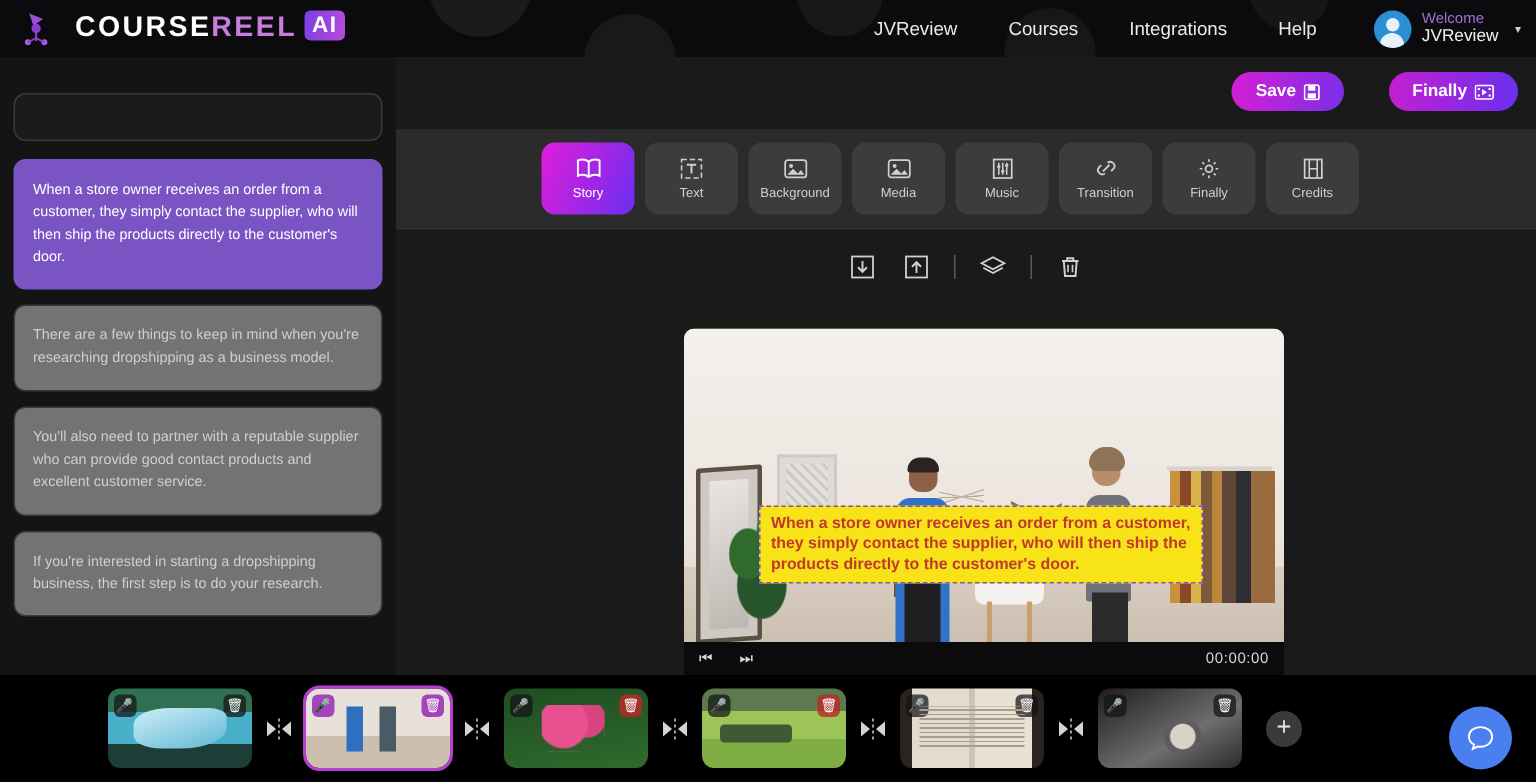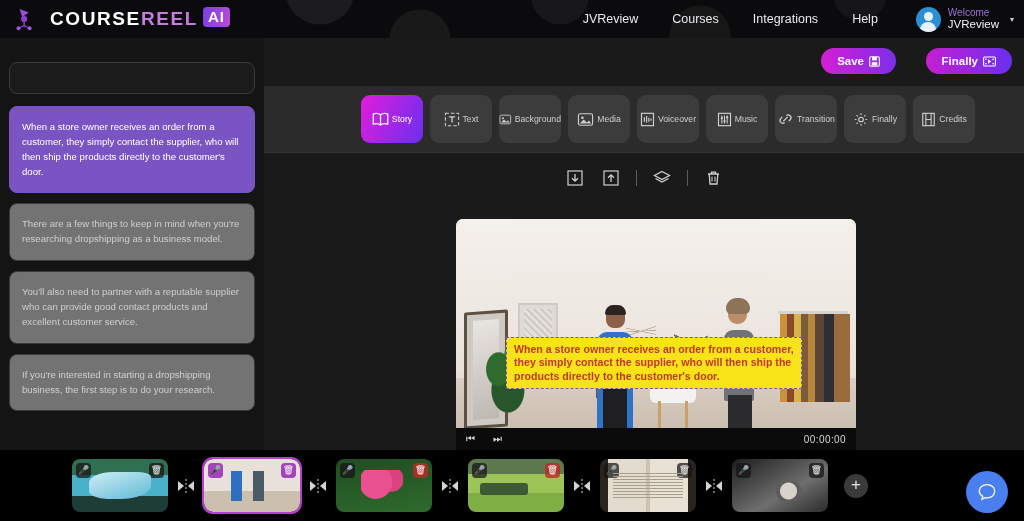--- a/index.html
+++ b/index.html
@@ -83,21 +83,21 @@
   .btn-save { right: 128px; background: linear-gradient(90deg, #d41fd4, #7b2fe8); }
   .btn-render { right: 12px; background: linear-gradient(90deg, #c51fd0, #6a2ff0); }
 
   .toolbar {
     position: absolute; left: 0; top: 48px; width: 760px; height: 67px;
     background: #2b2b2b; border-bottom: 1px solid #343434;
     display: flex; align-items: center; gap: 7px; padding-left: 97px;
   }
   .tool {
     width: 62px; height: 48px; border-radius: 9px; background: #3c3c3c;
-    display: flex; flex-direction: row; align-items: center; justify-content: center; gap: 3px;
+    display: flex; flex-direction: column; align-items: center; justify-content: center; gap: 3px;
     color: #cfcfcf; font-size: 8.7px; cursor: pointer;
   }
   .tool.active { background: linear-gradient(115deg, #e11ddb, #6a2ff0); color: #fff; }
   .tool svg { display: block; }
 
   .preview-wrap { position: absolute; left: 0; top: 115px; width: 760px; height: 297px; background: #1a1a1a; }
   .preview-tools {
     position: absolute; left: 0; top: 14px; width: 760px;
     display: flex; align-items: center; justify-content: center; gap: 14px;
   }
@@ -301,27 +301,20 @@
         <svg width="17" height="15" viewBox="0 0 19 17">
           <rect x="1.5" y="2" width="16" height="13" rx="2" fill="none" stroke="#cfcfcf" stroke-width="1.3"></rect>
           <circle cx="6" cy="6.5" r="1.5" fill="#cfcfcf"></circle>
           <path d="M3 13 L7.5 8.5 L11 12 L13.5 9.5 L16 13 Z" fill="#cfcfcf"></path>
         </svg>
         <span>Media</span>
       </div>
       <div class="tool">
         <svg width="15" height="15" viewBox="0 0 16 17">
           <rect x="1.2" y="1.5" width="13.6" height="14" fill="none" stroke="#cfcfcf" stroke-width="1.3"></rect>
-          <path d="M4.5 11 V6 M7 12 V4.5 M9.5 11 V6.5 M12 10 V7.5" stroke="#cfcfcf" stroke-width="1.3"></path>
-        </svg>
-        <span>Voiceover</span>
-      </div>
-      <div class="tool">
-        <svg width="15" height="15" viewBox="0 0 16 17">
-          <rect x="1.2" y="1.5" width="13.6" height="14" fill="none" stroke="#cfcfcf" stroke-width="1.3"></rect>
           <path d="M5 4 V13 M8 4 V13 M11 4 V13" stroke="#cfcfcf" stroke-width="1.2"></path>
           <rect x="3.8" y="6" width="2.4" height="1.8" fill="#cfcfcf"></rect>
           <rect x="6.8" y="9.5" width="2.4" height="1.8" fill="#cfcfcf"></rect>
           <rect x="9.8" y="5" width="2.4" height="1.8" fill="#cfcfcf"></rect>
         </svg>
         <span>Music</span>
       </div>
       <div class="tool">
         <svg width="17" height="15" viewBox="0 0 19 17">
           <path d="M7 10.5 L12 5.5" stroke="#cfcfcf" stroke-width="1.4"></path>

